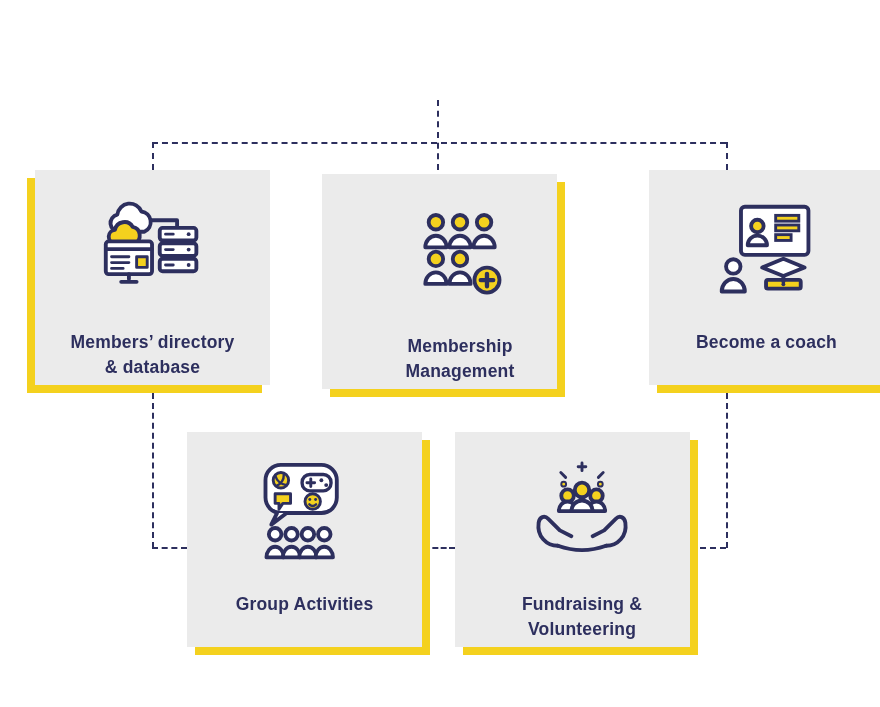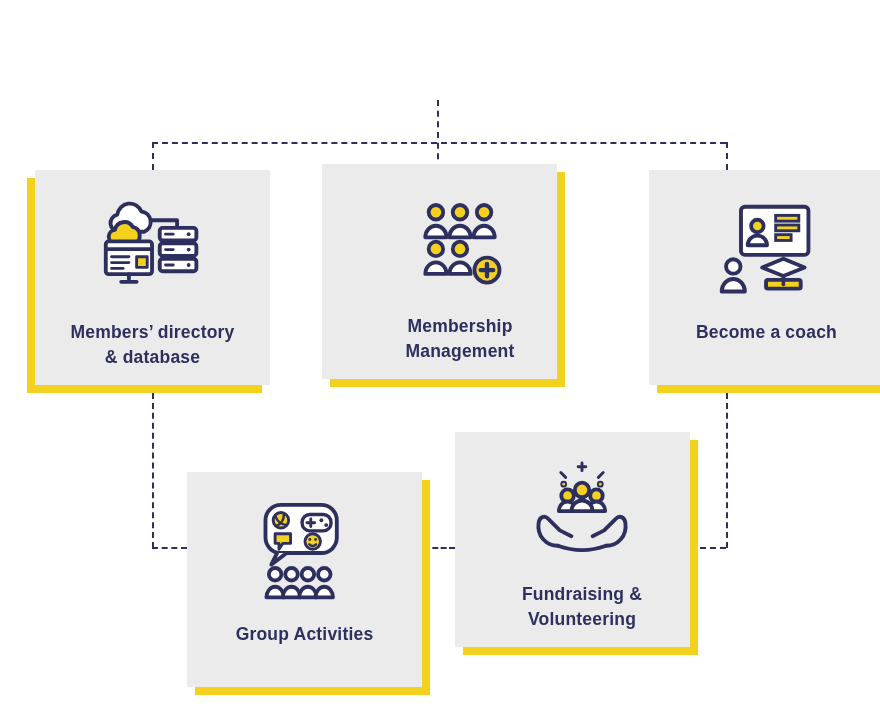--- a/index.html
+++ b/index.html
@@ -25,26 +25,27 @@
   .connector{position:absolute;}
   .connector.h{border-top:2px dashed var(--navy);height:0;}
   .connector.v{border-left:2px dashed var(--navy);width:0;}
 
   .card{
     position:absolute;width:235px;height:215px;
     background:var(--card-bg);
     box-shadow:8px 8px 0 var(--yellow);
     display:flex;flex-direction:column;align-items:center;
     padding-top:24px;
+    gap:10px;
   }
   .card.shadow-left{box-shadow:-8px 8px 0 var(--yellow);}
   .card-1{left:35px;top:170px;}
-  .card-2{left:322px;top:164px;padding-left:41px;}
+  .card-2{left:322px;top:174px;padding-left:41px;}
   .card-3{left:608px;top:170px;margin-left:41px;}
-  .card-4{left:187px;top:432px;margin-top:40px;}
+  .card-4{left:187px;top:432px;}
   .card-5{left:455px;top:432px;padding-left:19px;}
 
   .icon-wrap{height:116px;display:flex;align-items:center;justify-content:center;}
   .icon-wrap svg{width:106px;height:106px;display:block;}
 
   .card-label{
     margin-top:10px;
     color:var(--navy);
     font-size:17.5px;font-weight:bold;line-height:1.45;
     text-align:center;white-space:pre-line;letter-spacing:.2px;

